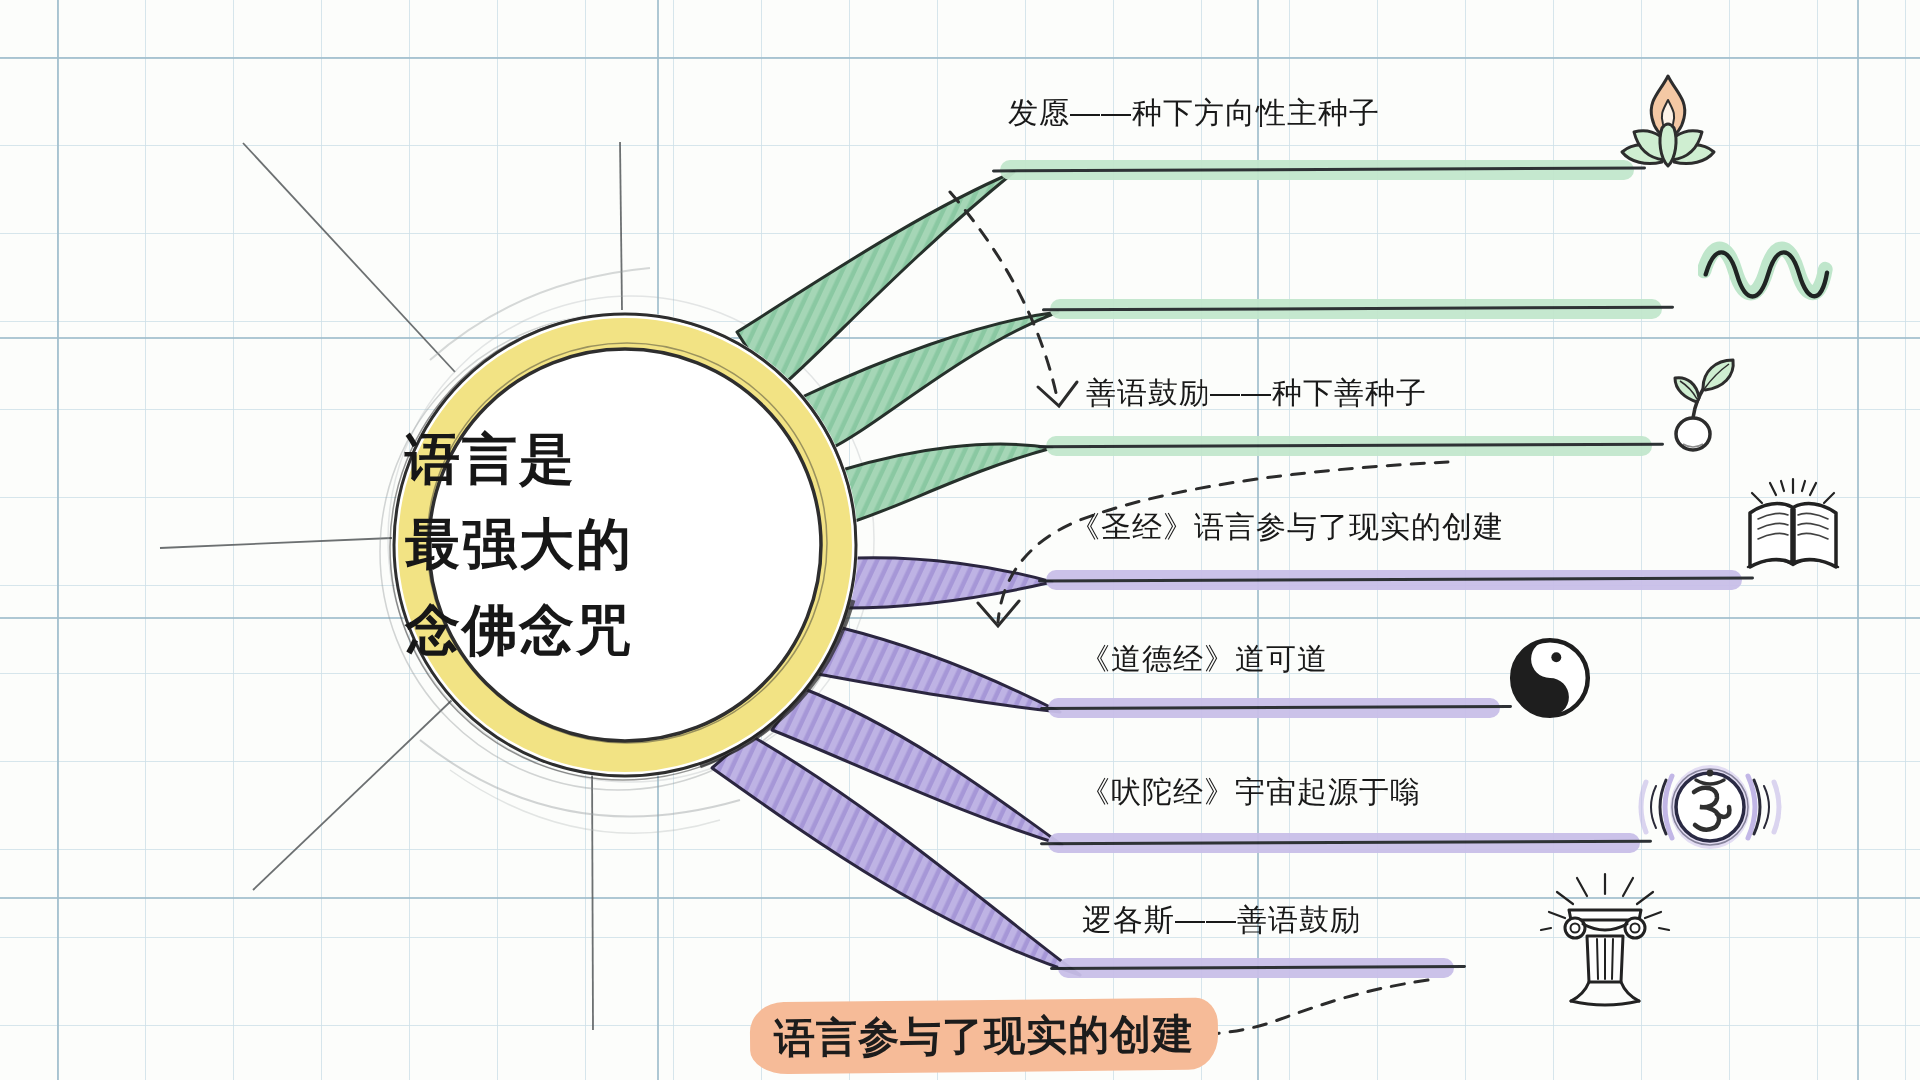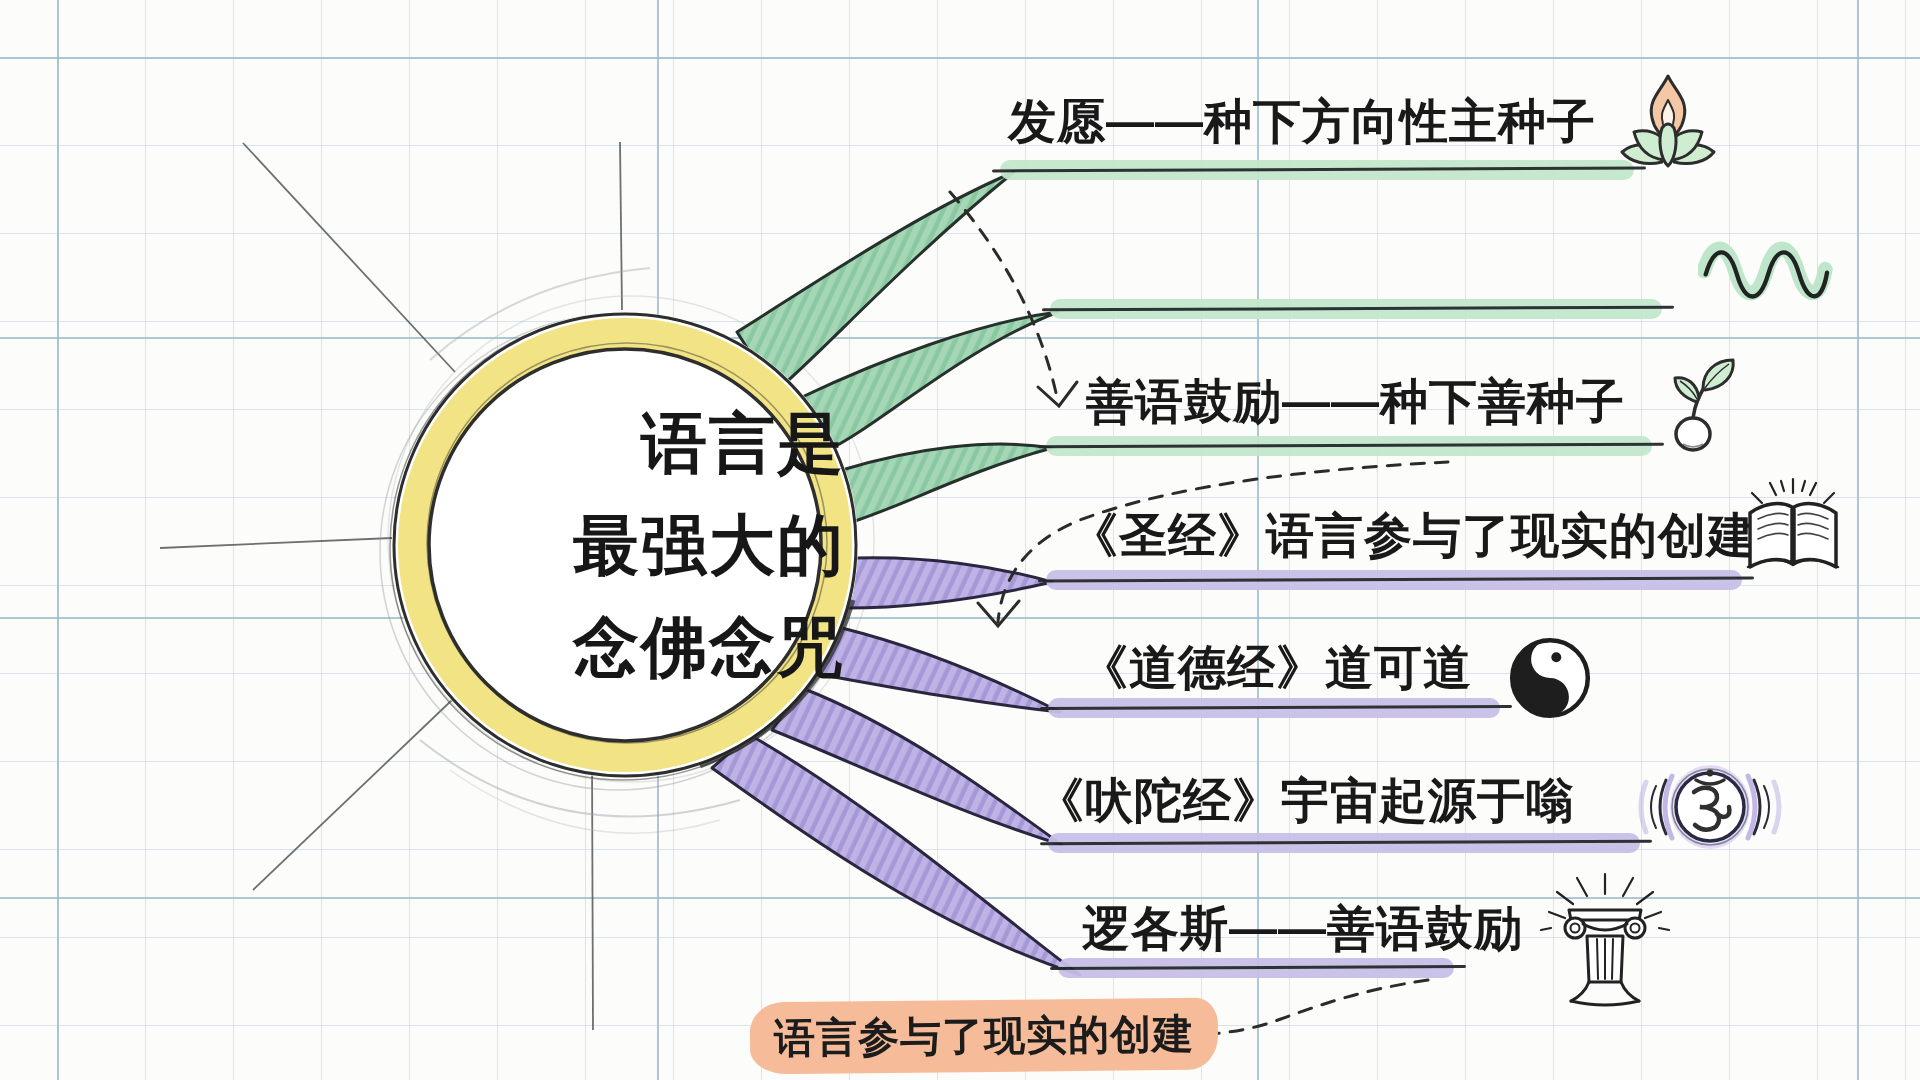--- a/index.html
+++ b/index.html
@@ -12,33 +12,33 @@
       linear-gradient(to bottom, rgba(160,190,205,.85) 2px, transparent 2px),
       linear-gradient(to right, rgba(205,223,232,.8) 1.5px, transparent 1.5px),
       linear-gradient(to bottom, rgba(205,223,232,.8) 1.5px, transparent 1.5px);
     background-size:600px 600px,280px 280px,88px 88px,88px 88px;
     background-position:57px 0,0 57px,57px 57px,57px 57px;
   }
   .abs{position:absolute;}
   svg{display:block;}
   .scene{left:0;top:0;z-index:1;}
   .branch-label{
-    z-index:3;font-weight:700;font-size:48px;color:#191919;white-space:nowrap;
+    z-index:3;font-weight:400;font-size:30px;color:#191919;white-space:nowrap;
     letter-spacing:1px;line-height:1.1;
   }
   .hl{z-index:2;height:20px;border-radius:12px;opacity:.95;}
   .hl::after{
     content:"";position:absolute;left:-8px;right:-12px;top:8px;height:3px;
     background:#23282b;border-radius:3px;transform:rotate(-.25deg);
   }
   .hl.green{background:var(--green_highlight,#c3e7cd);}
   .hl.purple{background:var(--purple_highlight,#c9bfe9);}
   .center-title{
-    z-index:3;display:flex;flex-direction:column;justify-content:center;align-items:flex-end;
-    text-align:center;font-weight:900;color:#171717;font-size:66px;line-height:1.55;
+    z-index:3;display:flex;flex-direction:column;justify-content:center;align-items:flex-start;
+    text-align:center;font-weight:900;color:#171717;font-size:55px;line-height:1.55;
     letter-spacing:2px;
   }
   .callout{
     z-index:3;display:flex;align-items:center;justify-content:center;
     background:var(--orange_highlight,#f6bb98);
     border-radius:34px 22px 30px 38px / 30px 26px 34px 24px;
     transform:rotate(-.6deg);
     font-weight:900;font-size:41px;color:#1c1c1c;white-space:nowrap;letter-spacing:1px;
   }
   .icon{z-index:3;}
@@ -122,21 +122,21 @@
 
   <div class="abs branch-label" style="left:1086px;top:376px;">善语鼓励——种下善种子</div>
   <div class="abs hl green" style="left:1046px;top:436px;width:606px;"></div>
 
   <div class="abs branch-label" style="left:1070px;top:510px;">《圣经》语言参与了现实的创建</div>
   <div class="abs hl purple" style="left:1046px;top:570px;width:696px;"></div>
 
   <div class="abs branch-label" style="left:1080px;top:642px;">《道德经》道可道</div>
   <div class="abs hl purple" style="left:1048px;top:698px;width:452px;"></div>
 
-  <div class="abs branch-label" style="left:1036px;top:775px;text-align:right;">《吠陀经》宇宙起源于嗡</div>
+  <div class="abs branch-label" style="left:1080px;top:775px;text-align:right;">《吠陀经》宇宙起源于嗡</div>
   <div class="abs hl purple" style="left:1048px;top:833px;width:592px;"></div>
 
   <div class="abs branch-label" style="left:1082px;top:903px;">逻各斯——善语鼓励</div>
   <div class="abs hl purple" style="left:1058px;top:958px;width:396px;"></div>
 
   <div class="abs callout" style="left:750px;top:1000px;width:468px;height:72px;">
     <span>语言参与了现实的创建</span>
   </div>
 
   <div class="abs icon" style="left:1618px;top:70px;">

